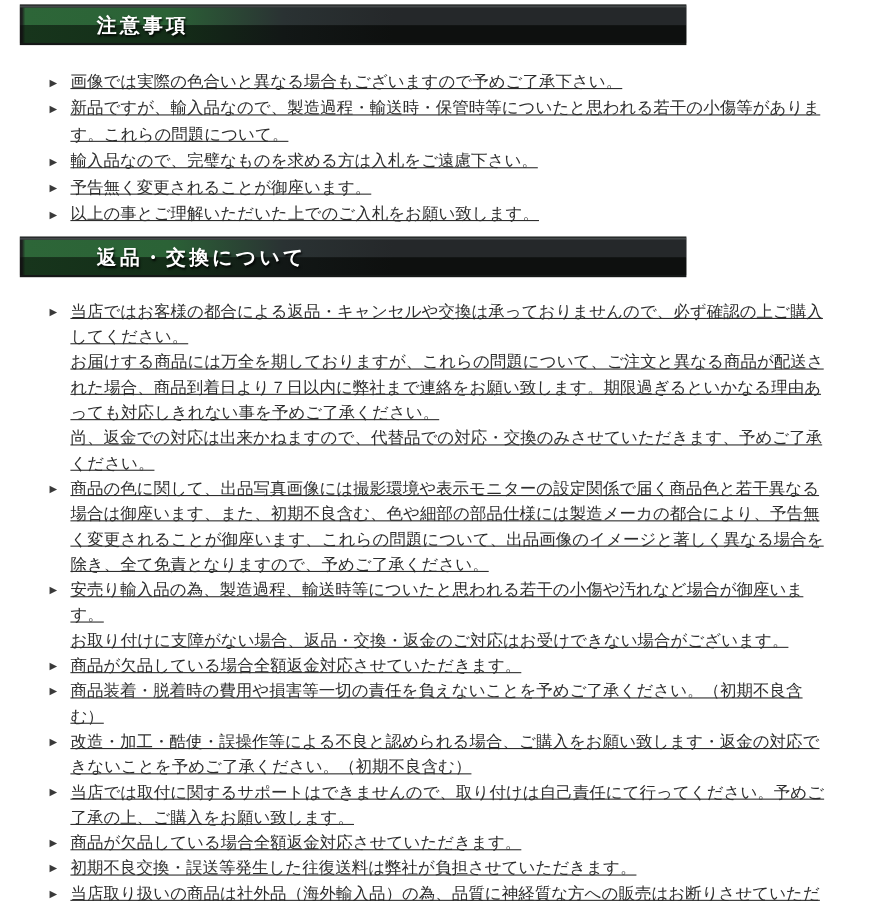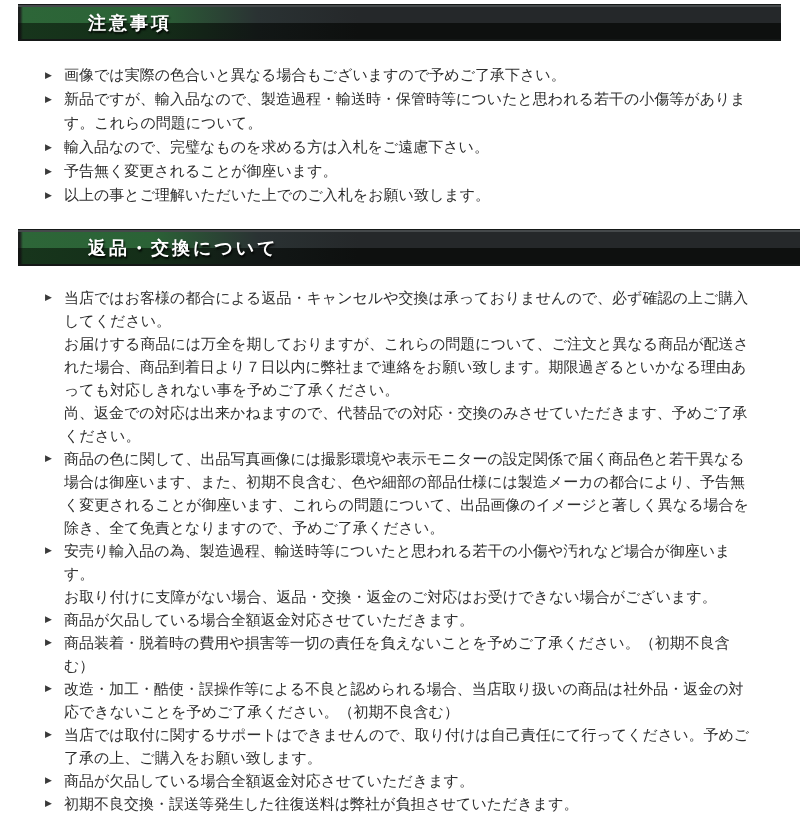--- a/index.html
+++ b/index.html
@@ -9,21 +9,21 @@
     font-family:"Liberation Sans","DejaVu Sans",sans-serif;
     color:#2e2e2e;
     overflow:hidden;
   }
   .page { width:800px; height:819px; }
 
   
   .banner {
     position:relative;
     margin-left:18px;
-    width:763px;
+    width:606px;
     height:37px;
     background:#151817;
     overflow:hidden;
   }
   .banner .hl {
     position:absolute; top:1px; left:0; right:0; height:2px;
     background:#45494b;
   }
   .banner .half-top {
     position:absolute; top:3px; left:0; right:0; height:16px;
@@ -44,21 +44,21 @@
     transform:translateY(-50%);
     margin:0;
     color:#ffffff;
     font-size:18px;
     font-weight:bold;
     letter-spacing:3px;
     text-shadow:1px 2px 2px rgba(0,0,0,0.95);
     white-space:nowrap;
   }
   .banner1 { margin-top:4px; }
-  .banner2 { margin-top:22px;padding-left:38px; }
+  .banner2 { margin-top:8px; }
 
   
   ul.notice-list {
     margin:22px 0 0 0;
     padding:0 0 0 64px;
     width:692px;
     list-style:none;
     font-size:15px;
     line-height:24px;
   }
@@ -73,20 +73,21 @@
   ul.notice-list li .bullet {
     position:absolute;
     left:-19px; top:0;
     font-size:9px;
     line-height:inherit;
     color:#3a3a3a;
   }
   ul.notice-list li .item-text {
     display:block;
     white-space:pre-line;
+    text-decoration:underline;
   }
 </style>
 </head>
 <body>
 
 <div class="page">
 
   <section>
     <div class="banner banner1">
       <div class="hl"></div>
@@ -146,21 +147,21 @@
       <li>
         <span class="bullet">▶</span>
         <span class="item-text">商品が欠品している場合全額返金対応させていただきます。</span>
       </li>
       <li>
         <span class="bullet">▶</span>
         <span class="item-text">商品装着・脱着時の費用や損害等一切の責任を負えないことを予めご了承ください。（初期不良含む）</span>
       </li>
       <li>
         <span class="bullet">▶</span>
-        <span class="item-text">改造・加工・酷使・誤操作等による不良と認められる場合、当店取り扱いの商品は社外品・返金の対応できないことを予めご了承ください。（初期不良含む）</span>
+        <span class="item-text">改造・加工・酷使・誤操作等による不良と認められる場合、ご購入をお願い致します・返金の対応できないことを予めご了承ください。（初期不良含む）</span>
       </li>
       <li>
         <span class="bullet">▶</span>
         <span class="item-text">当店では取付に関するサポートはできませんので、取り付けは自己責任にて行ってください。予めご了承の上、ご購入をお願い致します。</span>
       </li>
       <li>
         <span class="bullet">▶</span>
         <span class="item-text">商品が欠品している場合全額返金対応させていただきます。</span>
       </li>
       <li>

